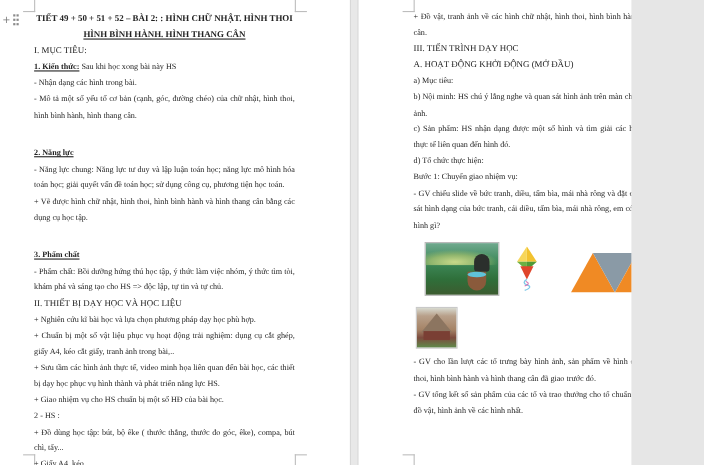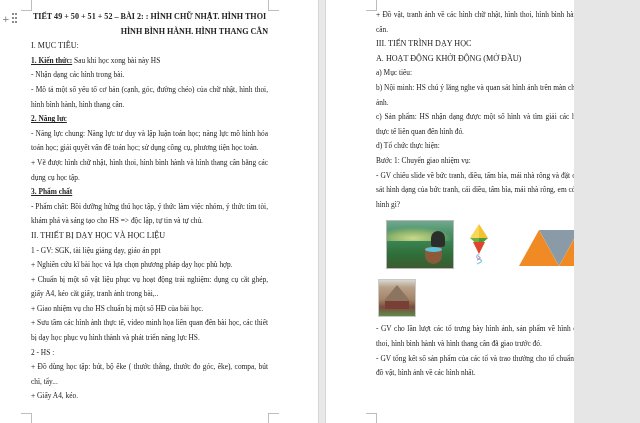--- a/index.html
+++ b/index.html
@@ -23,24 +23,24 @@
   .crop.tr { border-left-width:1px; border-bottom-width:1px; }
   .crop.bl { border-right-width:1px; border-top-width:1px; }
   .crop.br { border-left-width:1px; border-top-width:1px; }
 
   .content { position:absolute; font-size:7.4px; line-height:14.6px; }
   #page-left .content { left:31px; top:10px; width:237px; }
   #page-right .content { left:50px; top:8px; width:241px; }
 
   p { margin:0; text-align:justify; }
   .title { font-weight:bold; font-size:8.1px; text-align:center; white-space:nowrap; }
-  .title2 { font-weight:bold; font-size:8.1px; text-align:right; }
+  .title2 { font-weight:bold; font-size:8.1px; text-align:center;text-decoration:underline; }
   .h { font-weight:normal; font-size:8.1px; }
   .b { font-weight:normal; }
-  .u { font-weight:bold; text-decoration:underline; }
+  .u { font-weight:bold; text-decoration:underline;margin-top:20px; }
 
   .side-handle {
     position:absolute; left:2px; top:14px; font-size:9px; color:#7a7a7a;
     font-family:"DejaVu Sans", sans-serif; line-height:10px;
   }
   .drag-dots { position:absolute; left:12px; top:13px; width:6px; height:10px; }
   .drag-dots i { position:absolute; width:2px; height:2px; background:#8a8a8a; }
 
   .figs { position:relative; height:146px; margin-top:2px; }
   .pic-farmer {
@@ -90,25 +90,24 @@
     <p class="h">I. MỤC TIÊU:</p>
     <p><span class="u">1. Kiến thức:</span><span> Sau khi học xong bài này HS</span></p>
     <p>- Nhận dạng các hình trong bài.</p>
     <p>- Mô tả một số yếu tố cơ bản (cạnh, góc, đường chéo) của chữ nhật, hình thoi,  hình bình hành, hình thang cân.</p>
     <p class="u">2. Năng lực</p>
     <p><span class="b">- Năng lực chung:</span><span> Năng lực tư duy và lập luận toán học; năng lực mô hình hóa toán học; giải quyết vấn đề toán học; sử dụng công cụ, phương tiện học toán.</span></p>
     <p>+ Vẽ được hình chữ nhật, hình thoi, hình bình hành và hình thang cân bằng các dụng cụ học tập.</p>
     <p class="u">3. Phẩm chất</p>
     <p><span class="b">- Phẩm chất:</span><span> Bồi dưỡng hứng thú học tập, ý thức làm việc nhóm, ý thức tìm tòi, khám phá và sáng tạo cho HS =&gt; độc lập, tự tin và tự chủ.</span></p>
     <p class="h">II. THIẾT BỊ DẠY HỌC VÀ HỌC LIỆU</p>
-    <p><span class="b">1 - GV:</span><span> SGK, tài liệu giảng dạy, giáo án ppt</span></p>
     <p>+ Nghiên cứu kĩ bài học và lựa chọn phương pháp dạy học phù hợp.</p>
     <p>+ Chuẩn bị một số vật liệu phục vụ hoạt động trải nghiệm: dụng cụ cắt ghép, giấy A4, kéo cắt giấy, tranh ảnh trong bài,..</p>
+    <p>+ Sưu tầm các hình ảnh thực tế, video minh họa liên quan đến bài học, các thiết bị dạy học phục vụ hình thành và phát triển năng lực HS.</p>
     <p>+ Giao nhiệm vụ cho HS chuẩn bị một số HĐ của bài học.</p>
-    <p>+ Sưu tầm các hình ảnh thực tế, video minh họa liên quan đến bài học, các thiết bị dạy học phục vụ hình thành và phát triển năng lực HS.</p>
     <p><span class="b">2 - HS</span><span> :</span></p>
     <p>+ Đồ dùng học tập: bút, bộ êke ( thước thẳng, thước đo góc, êke), compa, bút chì, tẩy...</p>
     <p>+ Giấy A4, kéo.</p>
   </div>
 </div>
 
 <div class="page" id="page-right">
   <div class="crop tl" style="left:40px;top:0;"></div>
   <div class="crop tr" style="left:292px;top:0;"></div>
   <div class="crop bl" style="left:40px;top:413px;"></div>

